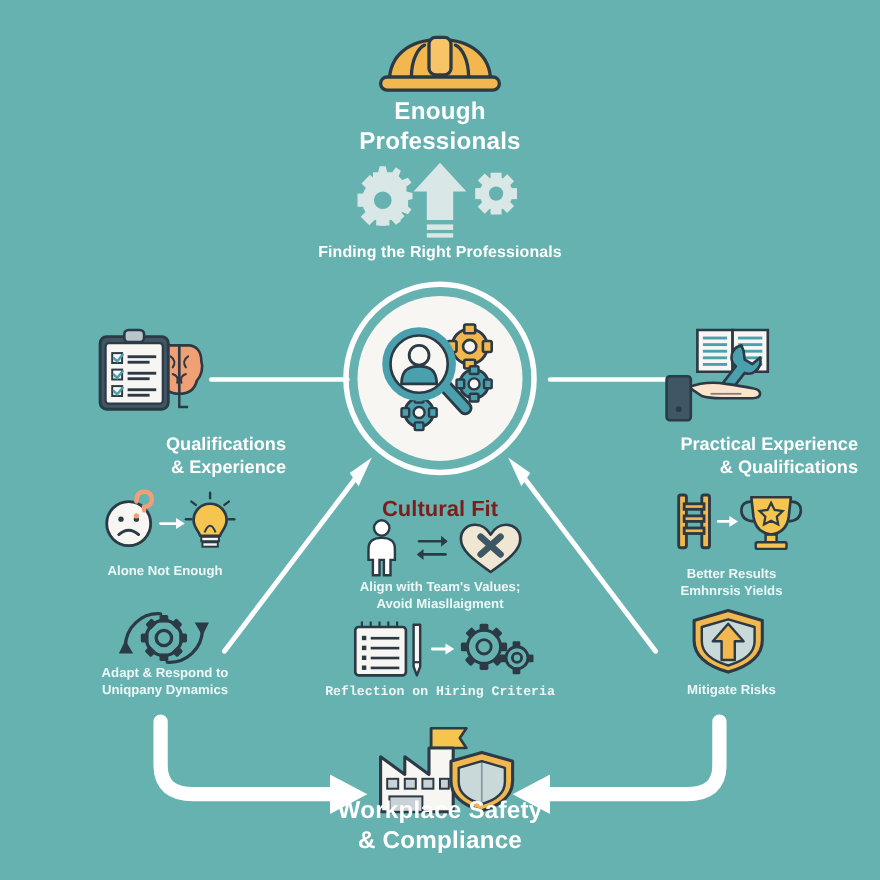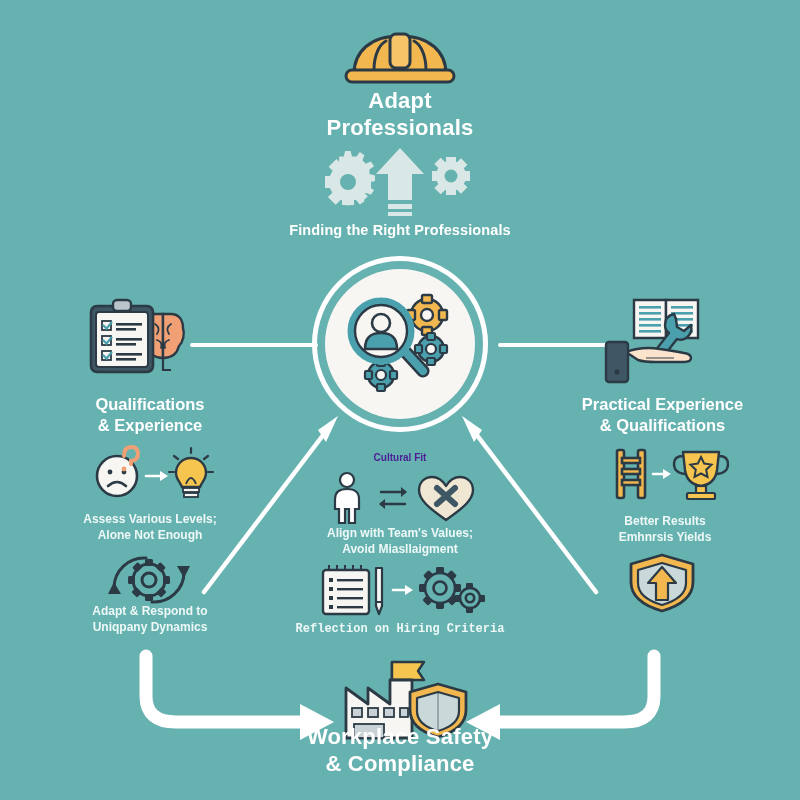--- a/index.html
+++ b/index.html
@@ -13,31 +13,31 @@
   .stage{position:absolute;inset:0;}
   .abs{position:absolute;}
   .ctr{text-align:center;}
 
   
   .title-main{
     font-size:22px;font-weight:bold;line-height:1.22;
     letter-spacing:.2px;color:#ffffff;
   }
   .branch-title{
-    font-size:16.5px;font-weight:bold;line-height:1.25;color:#ffffff;
+    font-size:16.5px;font-weight:bold;line-height:1.25;color:#ffffff;text-align:right;
   }
   .flow-label{
     font-size:14.5px;font-weight:bold;color:#ffffff;letter-spacing:.1px;
   }
   .sub-label{
     font-size:12px;font-weight:bold;line-height:1.32;color:#f2fbfa;
     opacity:.97;
   }
   .center-title{
-    font-size:10px;font-weight:bold;color:#4c1d95;
+    font-size:20px;font-weight:bold;color:#7f1d1d;
   }
 
   
   .hub-outer{
     width:176px;height:176px;border-radius:50%;
     border:5px solid #ffffff;box-sizing:border-box;
   }
   .hub-inner{
     position:absolute;left:13px;top:13px;
     width:150px;height:150px;border-radius:50%;
@@ -53,21 +53,21 @@
   <div class="abs" style="left:340px;top:26px;">
     <svg width="120" height="62" viewBox="0 0 120 62">
       <path d="M14 48 C14 26 30 10 60 10 C90 10 106 26 106 48 Z" fill="#f2b84f" stroke="#2b3a45" stroke-width="3" stroke-linejoin="round"></path>
       <rect x="50" y="8" width="20" height="34" rx="6" fill="#f7c468" stroke="#2b3a45" stroke-width="3"></rect>
       <path d="M34 44 C34 28 40 18 46 15" fill="none" stroke="#2b3a45" stroke-width="3" stroke-linecap="round"></path>
       <path d="M86 44 C86 28 80 18 74 15" fill="none" stroke="#2b3a45" stroke-width="3" stroke-linecap="round"></path>
       <rect x="6" y="44" width="108" height="12" rx="6" fill="#f2b84f" stroke="#2b3a45" stroke-width="3"></rect>
     </svg>
   </div>
   <div class="abs ctr title-main" style="left:200px;top:88px;width:400px;">
-    <div>Adapt</div>
+    <div>Enough</div>
     <div>Professionals</div>
   </div>
 
   <div class="abs" style="left:320px;top:148px;">
     <svg width="160" height="68" viewBox="0 0 160 68">
       <g fill="#d9e8e7">
         <g>
           <path d="M36 18 l5 0 1.5 -6 6 0 1.5 6 5 0 3.5 -5 5 3.5 -2.2 5.6 3.6 3.6 5.6 -2.2 3.5 5 -5 3.5 0 5 6 1.5 0 6 -6 1.5 0 5 5 3.5 -3.5 5 -5.6 -2.2 -3.6 3.6 2.2 5.6 -5 3.5 -3.5 -5 -5 0 -1.5 6 -6 0 -1.5 -6 -5 0 z" transform="translate(-14,-8) scale(0.92)"></path>
         </g>
       </g>
@@ -242,21 +242,20 @@
           <line x1="101" y1="4" x2="101" y2="9"></line>
           <line x1="84" y1="12" x2="88" y2="15"></line>
           <line x1="118" y1="12" x2="114" y2="15"></line>
           <line x1="79" y1="28" x2="84" y2="28"></line>
           <line x1="123" y1="28" x2="118" y2="28"></line>
         </g>
       </g>
     </svg>
   </div>
   <div class="abs ctr sub-label" style="left:40px;top:512px;width:220px;">
-    <div>Assess Various Levels;</div>
     <div>Alone Not Enough</div>
   </div>
 
   <div class="abs" style="left:100px;top:552px;">
     <svg width="98" height="56" viewBox="0 0 98 56">
       <path d="M14 36 A30 30 0 0 1 46 6" fill="none" stroke="#2b3a45" stroke-width="3" stroke-linecap="round"></path>
       <path d="M84 20 A30 30 0 0 1 52 50" fill="none" stroke="#2b3a45" stroke-width="3" stroke-linecap="round"></path>
       <path d="M14 30 L8 42 L21 42 Z" fill="#2b3a45"></path>
       <path d="M84 26 L90 14 L77 14 Z" fill="#2b3a45"></path>
       <circle cx="49" cy="28" r="16" fill="none" stroke="#2b3a45" stroke-width="3"></circle>
@@ -336,20 +335,23 @@
     <div>Emhnrsis Yields</div>
   </div>
 
   <div class="abs" style="left:625px;top:552px;">
     <svg width="74" height="62" viewBox="0 0 74 62">
       <path d="M37 3 L68 12 L68 30 q0 20 -31 29 q-31 -9 -31 -29 L6 12 Z" fill="#f2b84f" stroke="#2b3a45" stroke-width="2.8" stroke-linejoin="round"></path>
       <path d="M37 11 L61 18 L61 31 q0 15 -24 22 q-24 -7 -24 -22 L13 18 Z" fill="#c9d9da" stroke="#2b3a45" stroke-width="2.2" stroke-linejoin="round"></path>
       <path d="M37 15 L51 31 L43 31 L43 48 L31 48 L31 31 L23 31 Z" fill="#f2b84f" stroke="#2b3a45" stroke-width="2.2" stroke-linejoin="round"></path>
     </svg>
   </div>
+  <div class="abs ctr sub-label" style="left:560px;top:620px;width:210px;">
+    <div>Mitigate Risks</div>
+  </div>
 
   <div class="abs ctr center-title" style="left:300px;top:452px;width:200px;">Cultural Fit</div>
 
   <div class="abs" style="left:325px;top:472px;">
     <svg width="150" height="52" viewBox="0 0 150 52">
       <g fill="#ffffff" stroke="#2b3a45" stroke-width="2.2">
         <circle cx="22" cy="8" r="7"></circle>
         <path d="M22 17 q-12 0 -12 10 l0 10 4 0 0 14 6 0 0 -14 4 0 0 14 6 0 0 -14 4 0 0 -10 q0 -10 -12 -10 Z"></path>
       </g>
       <g stroke="#2b3a45" stroke-width="2.4" fill="none" stroke-linecap="round">

